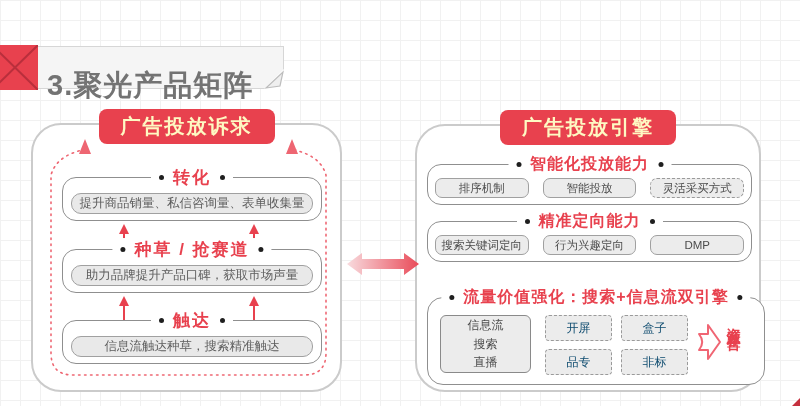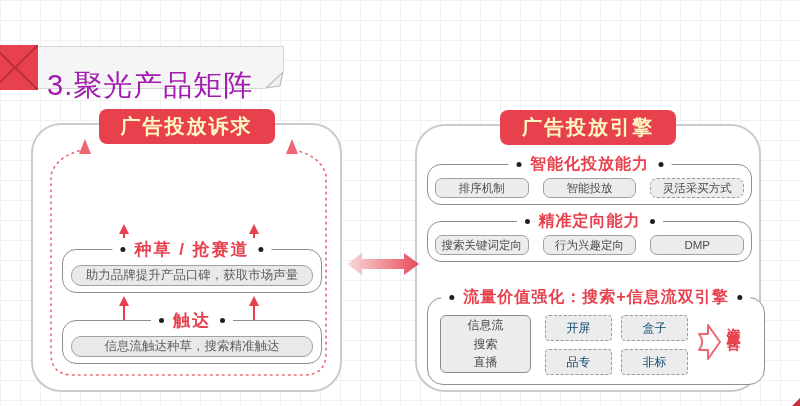--- a/index.html
+++ b/index.html
@@ -10,21 +10,21 @@
     background-image:linear-gradient(#f1f1f1 1px, transparent 1px),
                      linear-gradient(90deg,#f1f1f1 1px, transparent 1px);
     background-size:20px 20px;
   }
   
   .title-plate {
     position:absolute; left:30px; top:46px; height:43px; min-width:248px;
     background:#f5f5f5; border:1px solid #d6d6d6;
     display:flex; align-items:center; padding:0 30px 0 16px; z-index:3;
   }
-  .title-text { font-size:29px; font-weight:normal; color:#a21caf; letter-spacing:1px; white-space:nowrap;margin-top:37px; }
+  .title-text { font-size:29px; font-weight:bold; color:#737373; letter-spacing:1px; white-space:nowrap;margin-top:37px; }
   .title-accent { position:absolute; left:-8px; top:45px; width:46px; height:45px; z-index:4; }
   .title-fold { position:absolute; right:-1px; bottom:-1px; width:20px; height:20px; z-index:5; }
   
   .panel { position:absolute; background:#fff; border:2px solid #cbcbcb; border-radius:30px; z-index:1; }
   .panel-left  { left:31px;  top:123px; width:311px; height:269px; }
   .panel-right { left:415px; top:124px; width:346px; height:268px; }
   .panel-header {
     position:absolute; left:50%; top:-16px; transform:translateX(-50%);
     background:var(--accent); color:#fef9c3; font-weight:bold; font-size:20px;
     letter-spacing:2px; padding:4px 22px; border-radius:8px; white-space:nowrap; z-index:6;
@@ -93,20 +93,26 @@
 
   <div class="panel panel-left">
     <div class="panel-header">广告投放诉求</div>
 
     <svg class="icon-abs" style="left:0;top:0;width:311px;height:269px;" viewBox="0 0 311 269">
       <path d="M52 24 C38 28, 23 33, 18 50 L18 228 Q18 250 40 250 L271 250 Q293 250 293 228 L293 50 C288 33, 273 28, 259 24" fill="none" stroke="#ee6672" stroke-width="1.6" stroke-dasharray="1.5 4.5" stroke-linecap="round"></path>
       <polygon points="46,29 58,29 52,14" fill="#ee6672"></polygon>
       <polygon points="253,29 265,29 259,14" fill="#ee6672"></polygon>
     </svg>
 
+    <div class="section" style="left:29px;top:52px;width:260px;height:44px;">
+      <div class="section-title demand-title">
+        <span>转化</span>
+      </div>
+      <div class="detail-box">提升商品销量、私信咨询量、表单收集量</div>
+    </div>
 
     <svg class="icon-abs" style="left:85px;top:99px;width:12px;height:25px;" viewBox="0 0 12 25">
       <path d="M6 25 V8" stroke="#e8414e" stroke-width="2"></path>
         <polygon points="1,10 11,10 6,0" fill="#e8414e"></polygon>
     </svg>
     <svg class="icon-abs" style="left:215px;top:99px;width:12px;height:25px;" viewBox="0 0 12 25">
       <path d="M6 25 V8" stroke="#e8414e" stroke-width="2"></path>
         <polygon points="1,10 11,10 6,0" fill="#e8414e"></polygon>
     </svg>
 

